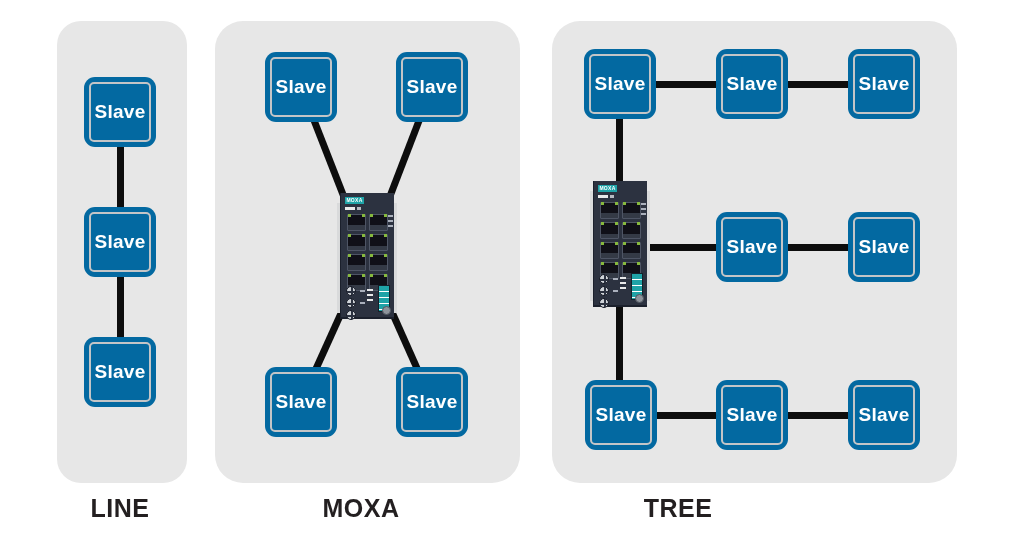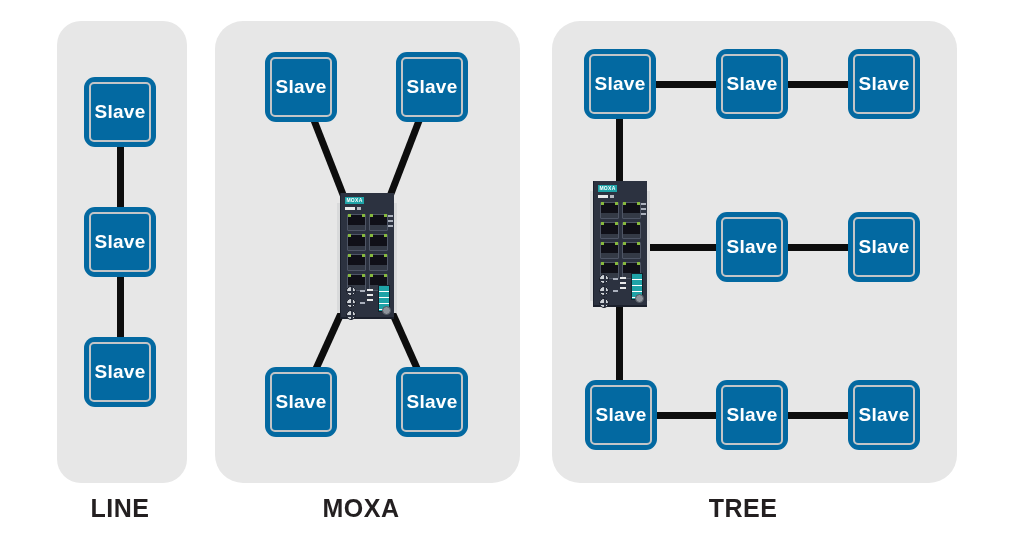--- a/index.html
+++ b/index.html
@@ -11,21 +11,21 @@
   #panel-line{left:57px;width:130px;border-radius:24px;}
   #panel-star{left:215px;width:305px;}
   #panel-tree{left:552px;width:405px;}
 
   .panel-label{
     position:absolute;top:494px;transform:translateX(-50%);
     font-size:25px;font-weight:bold;color:#231f20;letter-spacing:0.5px;white-space:nowrap;
   }
   #label-line{left:120px;}
   #label-star{left:361px;}
-  #label-tree{left:743px;}
+  #label-tree{left:678px;}
 
   
   .slave{
     position:absolute;width:72px;height:70px;background:#0369a1;border-radius:11px;
     display:flex;align-items:center;justify-content:center;z-index:2;
   }
   .slave::before{
     content:"";position:absolute;left:5px;top:5px;right:5px;bottom:5px;
     border:2px solid #c3c5c7;border-radius:5px;
   }

